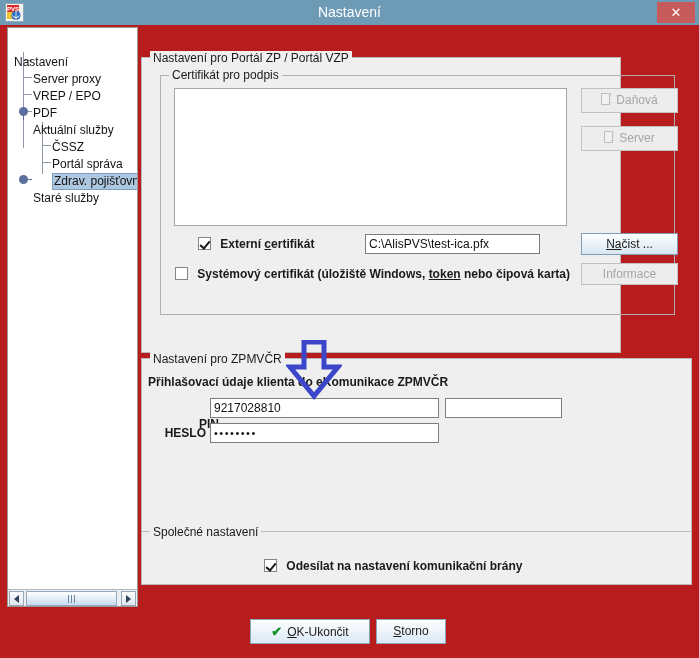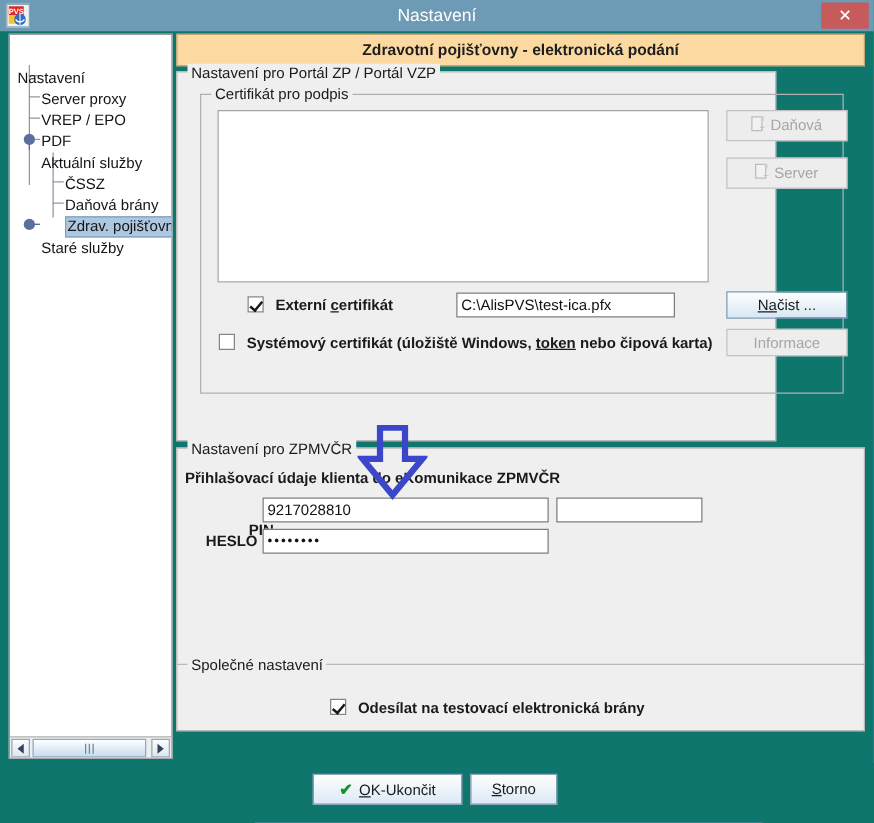--- a/index.html
+++ b/index.html
@@ -16,21 +16,21 @@
     color: #1a1a1a;
     -webkit-font-smoothing: none;
   }
 
   
   .window {
     position: absolute;
     left: 0; top: 0;
     width: 699px;
     height: 658px;
-    background: #0f766e;
+    background: #b91c1c;
     box-sizing: border-box;
   }
 
   .titlebar {
     position: absolute;
     left: 0; top: 0;
     width: 699px;
     height: 25px;
     background: #6d9ab5;
   }
@@ -432,21 +432,21 @@
         <span class="lbl">Server proxy</span></div>
       <div class="tree-node" style="left:25px; top:60px;">
         <span class="lbl">VREP / EPO</span></div>
       <div class="tree-node" style="left:25px; top:77px;">
         <span class="lbl">PDF</span></div>
       <div class="tree-node" style="left:25px; top:94px;">
         <span class="lbl">Aktuální služby</span></div>
       <div class="tree-node" style="left:44px; top:111px;">
         <span class="lbl">ČSSZ</span></div>
       <div class="tree-node" style="left:44px; top:128px;">
-        <span class="lbl">Daňová brány</span></div>
+        <span class="lbl">Portál správa</span></div>
       <div class="tree-node selected" style="left:44px; top:145px;">
         <span class="lbl">Zdrav. pojišťovn</span></div>
       <div class="tree-node" style="left:25px; top:162px;">
         <span class="lbl">Staré služby</span></div>
     </div>
 
     <div class="tree-hsb">
       <div class="sb-arrow left">
           <i></i>
         </div>
@@ -458,21 +458,20 @@
         </div>
       </div>
       <div class="sb-arrow right">
           <i></i>
         </div>
     </div>
   </div>
 
   <div class="content">
 
-    <div class="banner">Zdravotní pojišťovny - elektronická podání</div>
 
     <div class="panel" style="left:0; top:30px; width:480px; height:296px;">
       <div class="group-title" style="top:-7px; left:8px;">Nastavení pro Portál ZP / Portál VZP</div>
 
       <div class="group" style="left:18px; top:17px; width:515px; height:240px;">
         <div class="group-title" style="top:-8px; left:8px;">Certifikát pro podpis</div>
 
         <div class="listbox" style="left:13px; top:12px; width:393px; height:138px;"></div>
 
         <div class="btn disabled" style="left:420px; top:12px; width:97px; height:25px; line-height:23px;">
@@ -514,21 +513,21 @@
       <div class="tf" style="left:303px; top:39px; width:117px; height:20px;"></div>
 
       <div class="field-label" style="left:8px; top:65px; width:56px;">HESLO</div>
       <div class="tf dots" style="left:68px; top:64px; width:229px; height:20px;">••••••••</div>
     </div>
 
     <div class="panel" style="left:0; top:504px; width:551px; height:54px;">
       <div class="group-title" style="top:-7px; left:8px;">Společné nastavení</div>
       <div class="checkrow" style="left:122px; top:26px;">
         <span class="cbox checked"></span>
-        <span class="cb-label">Odesílat na testovací elektronická brány</span>
+        <span class="cb-label">Odesílat na nastavení komunikační brány</span>
       </div>
     </div>
   </div>
 
   <div class="arrow-anno">
     <svg width="56" height="60" viewBox="0 0 56 60">
       <path d="M18 2 L38 2 L38 27 L52 27 L28 56 L4 27 L18 27 Z" fill="none" stroke="#3b46c8" stroke-width="5" stroke-linejoin="miter"></path>
     </svg>
   </div>
 

